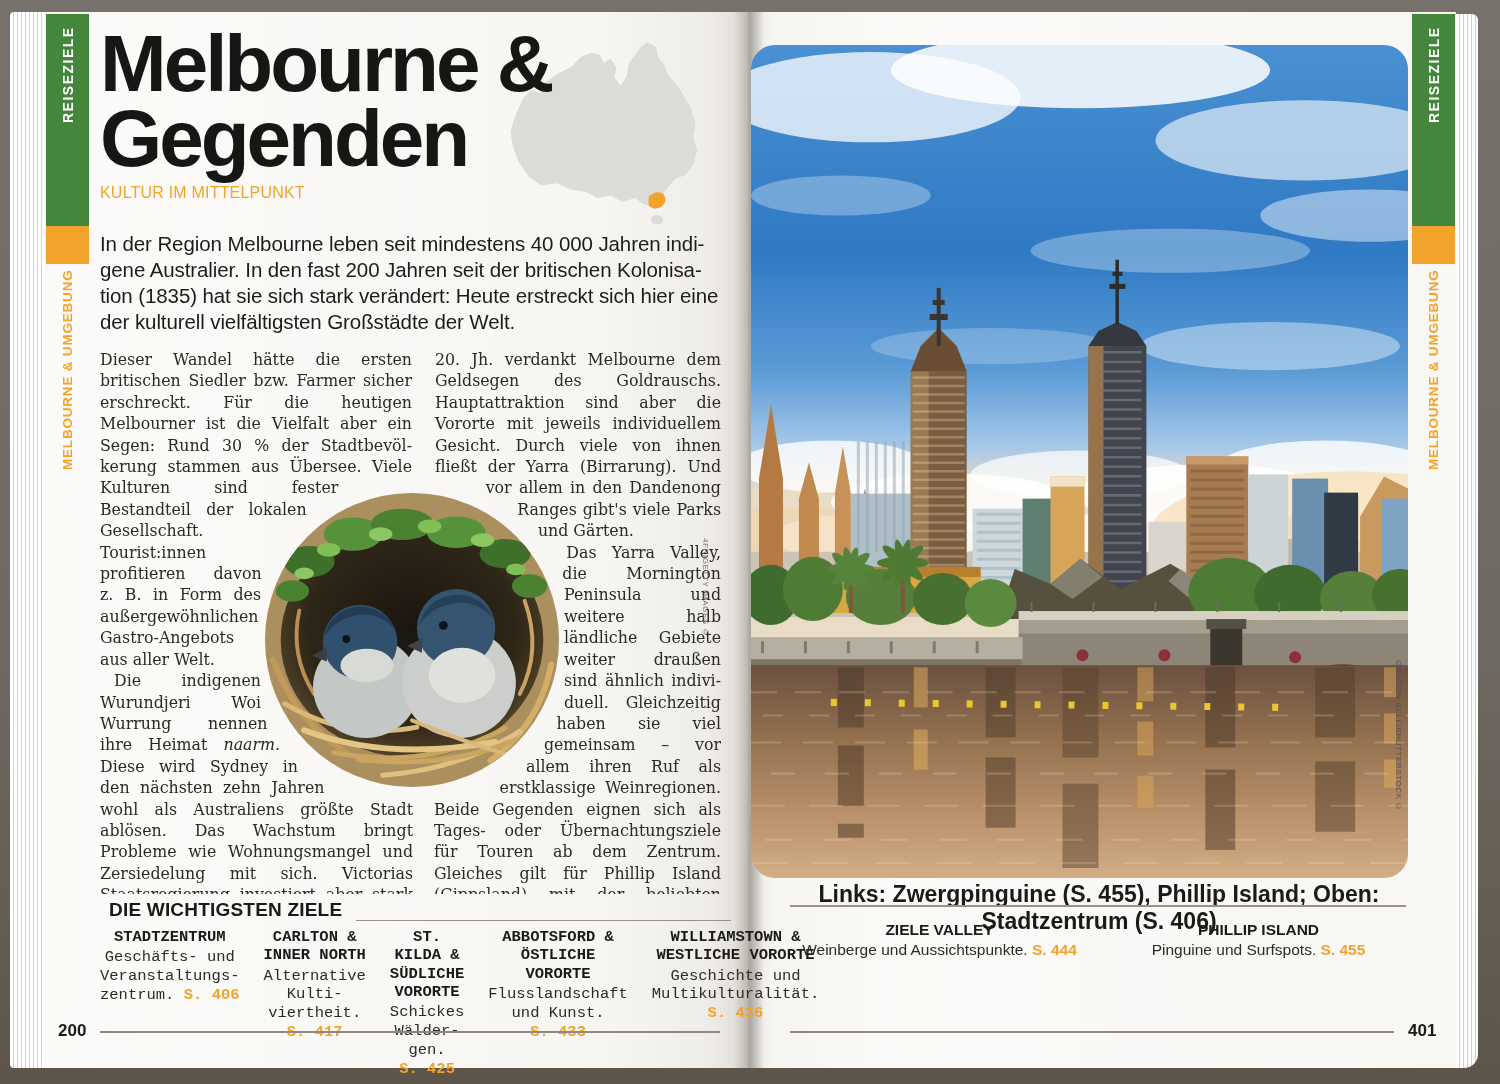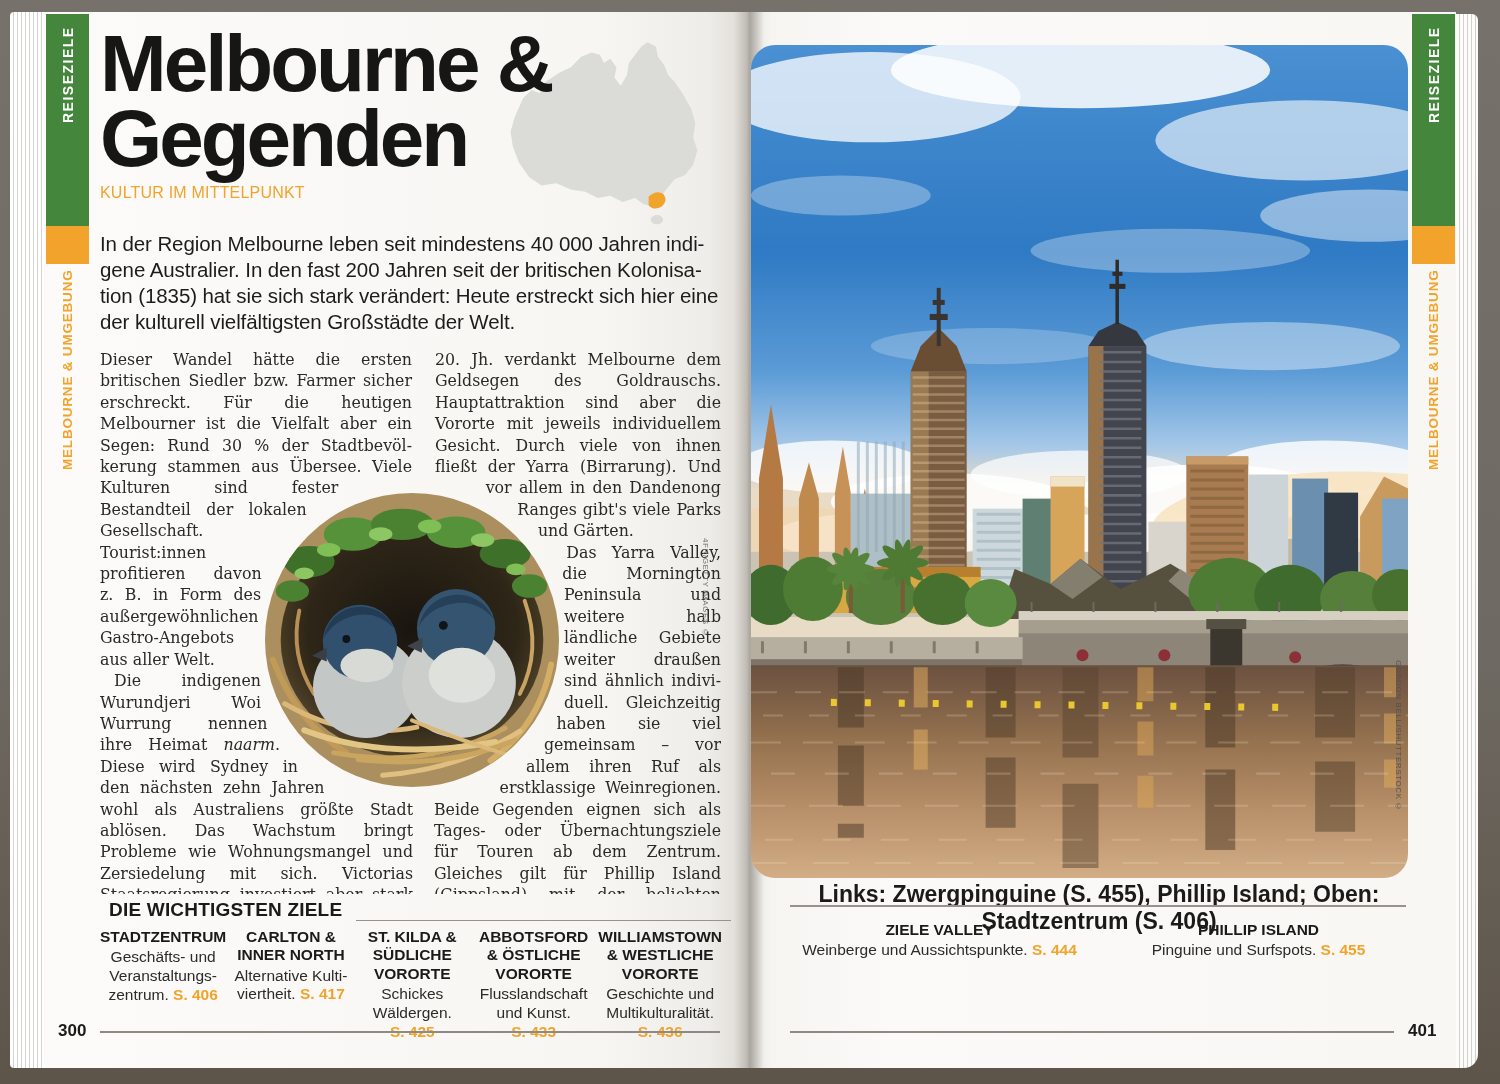--- a/index.html
+++ b/index.html
@@ -70,21 +70,21 @@
   .city-photo { position:absolute; left:751px; top:45px; width:657px; height:833px;
     border-radius:24px; overflow:hidden; z-index:1; }
   .city-photo svg { display:block; width:100%; height:100%; }
 
   
   .hl-head-row { position:absolute; left:109px; top:899px; width:622px;
     display:flex; align-items:flex-end; gap:14px; }
   .hl-heading { font-weight:800; font-size:19px; letter-spacing:.2px; color:#1b1a18; white-space:nowrap; }
   .rule { height:1.5px; background:#97928b; flex:1; }
   .hl-row { position:absolute; display:flex; }
-  #hl-row-left { left:100px; top:928px; width:622px; gap:8px; }
+  #hl-row-left { left:100px; top:928px; width:622px; gap:24px;font-family:Liberation Mono, monospace; }
   #hl-row-right { left:790px; top:921px; width:618px; gap:20px; }
   .hl-col { flex:1; text-align:center; }
   .hl-name { font-weight:800; font-size:15.5px; line-height:1.18; color:#1b1a18; }
   .hl-desc { font-size:15.5px; line-height:1.22; color:#2c2b28; margin-top:2px; }
   .pref { color:#F2A32B; font-weight:700; white-space:nowrap; }
 
   .caption { position:absolute; left:790px; top:881px; width:618px; text-align:center;
     font-weight:700; font-size:23px; color:#1b1a18; }
   .cap-rule { position:absolute; left:790px; top:905px; width:616px; height:1.5px; background:#97928b; }
 
@@ -397,16 +397,16 @@
       <div class="hl-desc"><span>Weinberge und Aus­sichtspunkte.</span> <span class="pref">S.&nbsp;444</span></div>
     </div>
     <div class="hl-col">
       <div class="hl-name">PHILLIP ISLAND</div>
       <div class="hl-desc"><span>Pinguine und Surfspots.</span> <span class="pref">S.&nbsp;455</span></div>
     </div>
   </div>
 
   <div class="folio-rule-left"></div>
   <div class="folio-rule-right"></div>
-  <div class="folio" id="folio-left">300</div>
+  <div class="folio" id="folio-left">200</div>
   <div class="folio" id="folio-right">401</div>
 
 </div>
 
 </body></html>

